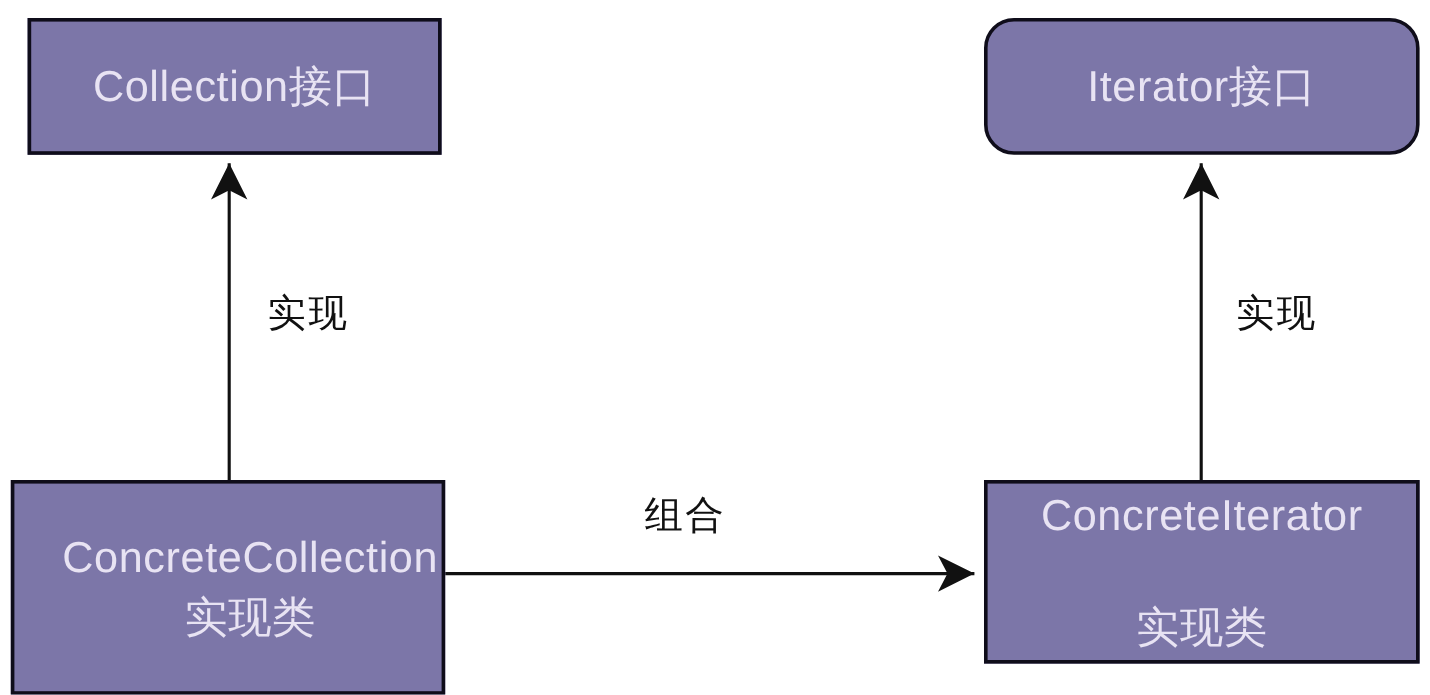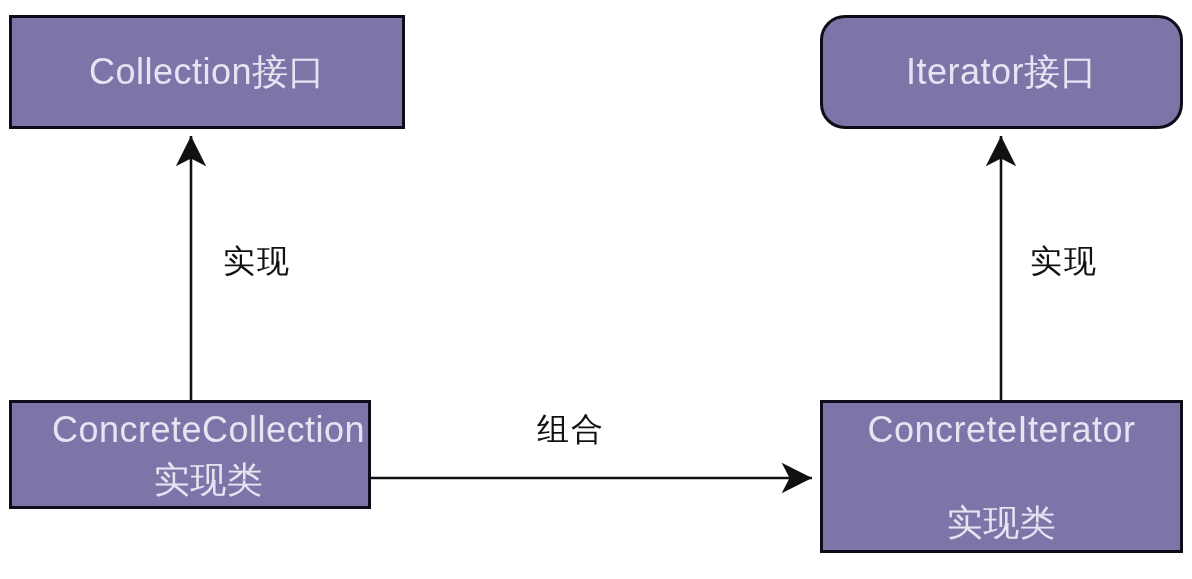--- a/index.html
+++ b/index.html
@@ -39,23 +39,23 @@
     color: var(--node-text);
     display: flex;
     flex-direction: column;
     align-items: center;
     justify-content: center;
     text-align: center;
     font-size: 36px;
     line-height: 1.38;
     letter-spacing: 0.5px;
   }
-  .node-collection-interface { left: 9px;   top: 15px;  width: 396px; height: 114px; }
+  .node-collection-interface { left: 23px;   top: 15px;  width: 345px; height: 114px; }
   .node-iterator-interface   { left: 820px; top: 15px;  width: 363px; height: 114px; border-radius: 25px; }
-  .node-concrete-collection  { left: 9px;   top: 400px; width: 362px; height: 109px; padding-left: 37px; }
+  .node-concrete-collection  { left: 9px;   top: 400px; width: 362px; height: 179px; padding-left: 37px; }
   .node-concrete-iterator    { left: 820px; top: 400px; width: 363px; height: 153px; gap: 43px; }
   .edge-label {
     position: absolute;
     color: var(--edge-label-text);
     font-size: 32px;
     line-height: 1;
     width: 120px;
     text-align: center;
     letter-spacing: 2px;
   }

